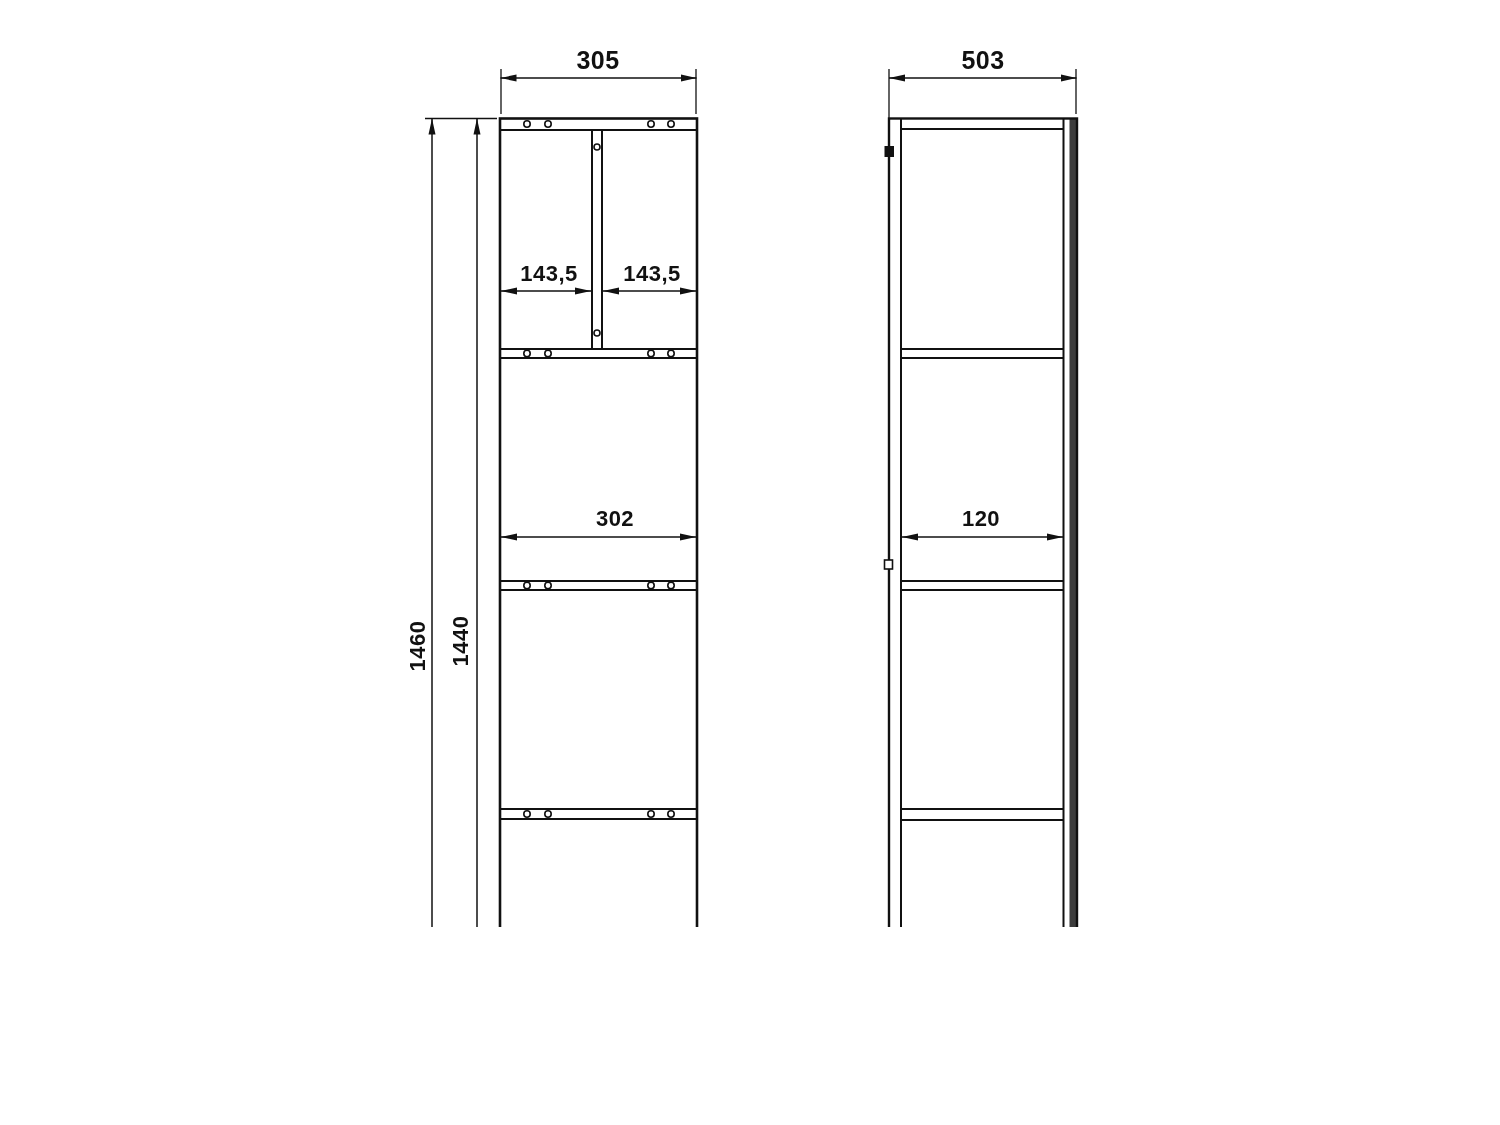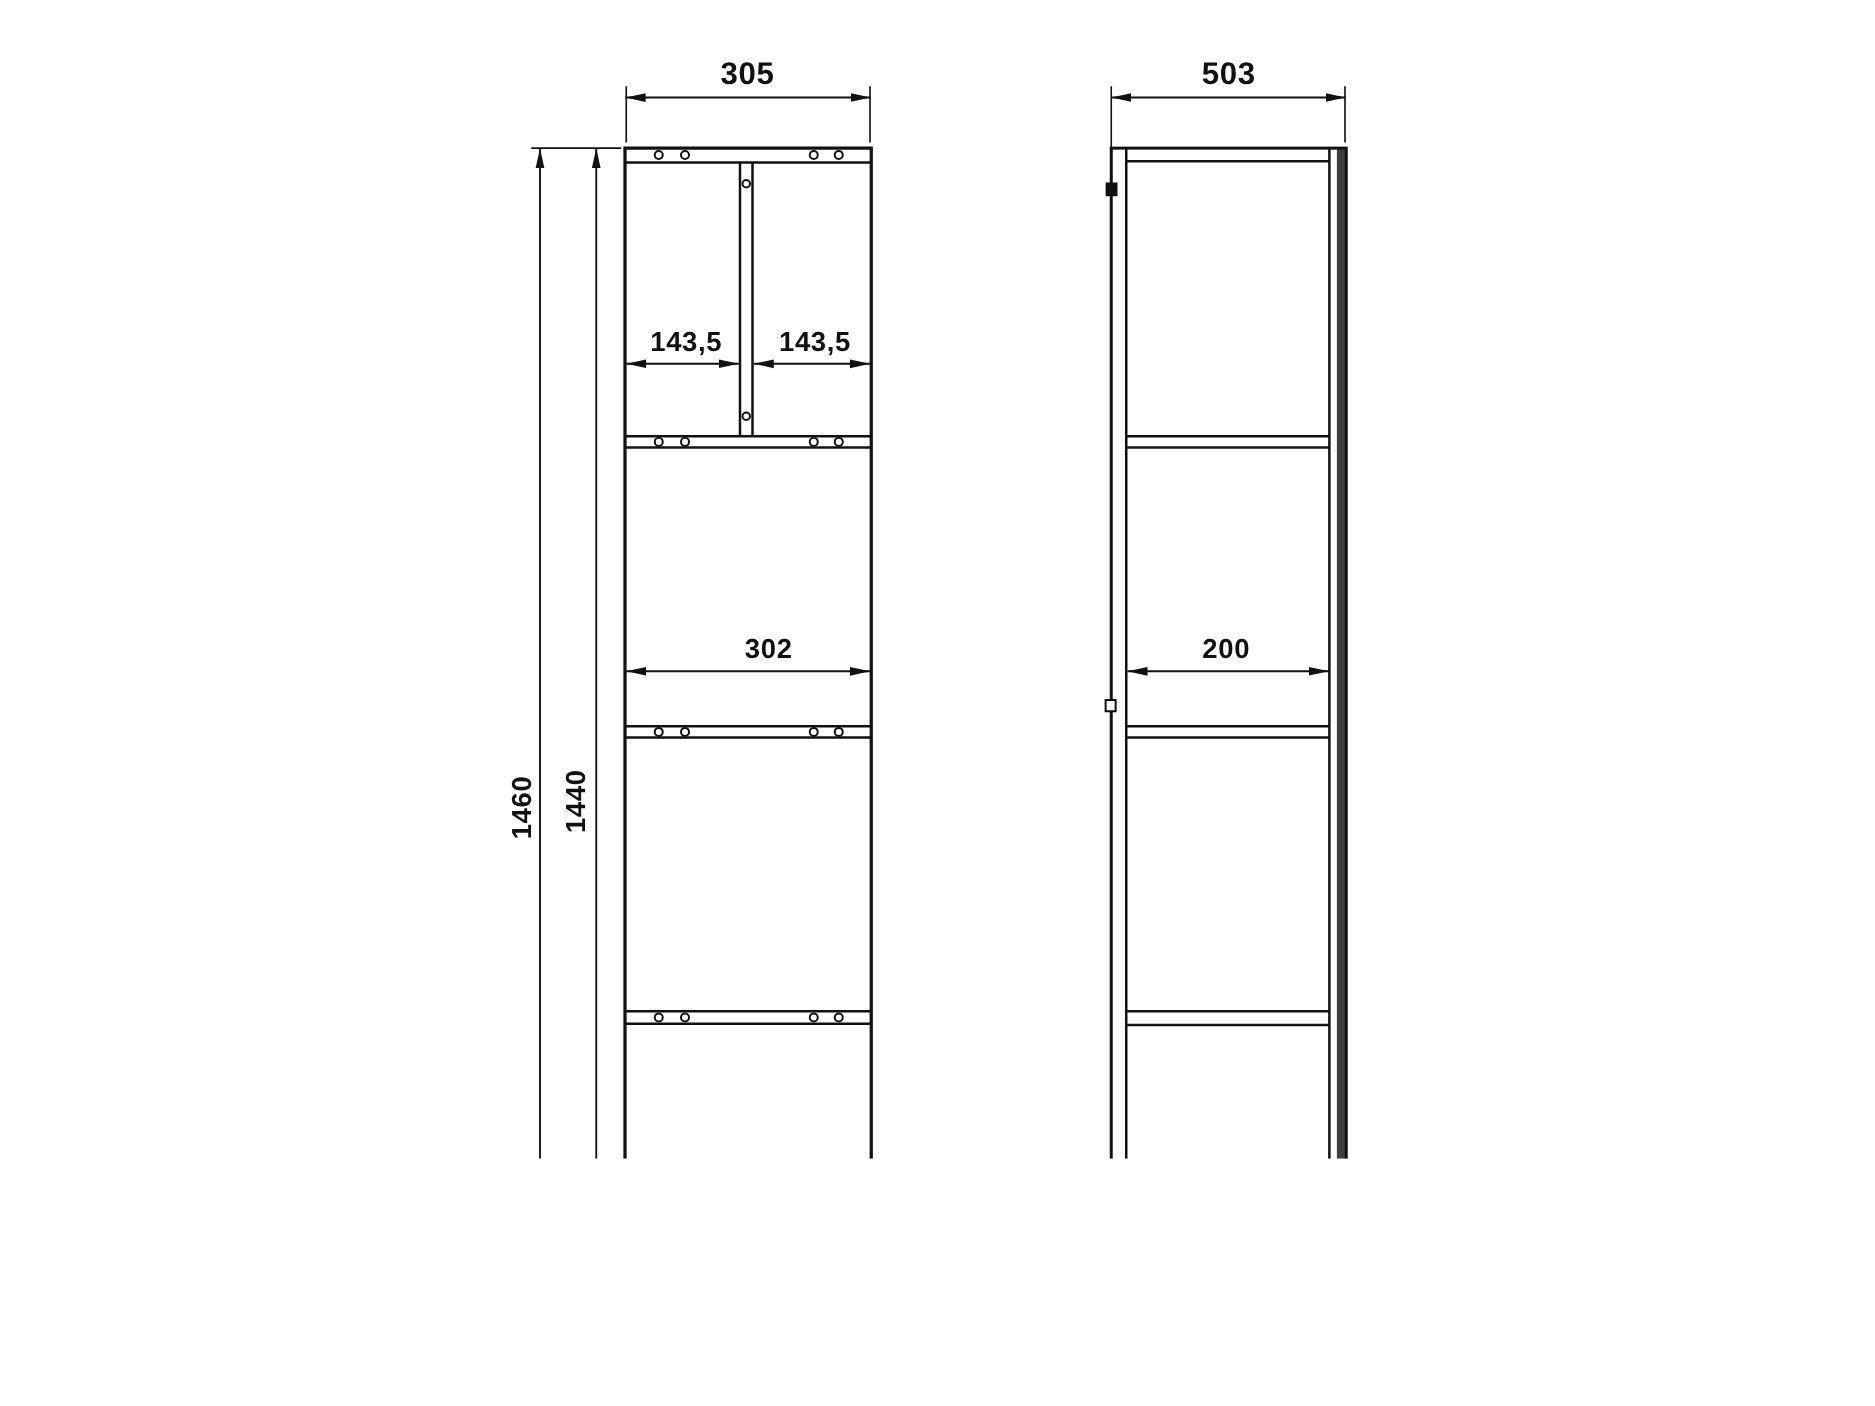--- a/index.html
+++ b/index.html
@@ -147,14 +147,14 @@
   <div class="dim-label vertical" style="left:418px; top:646px;">1460</div>
 
   <div class="dim-label vertical" style="left:461px; top:641px;">1440</div>
 
   <div class="dim-label" style="left:549px; top:274px;">143,5</div>
 
   <div class="dim-label" style="left:652px; top:274px;">143,5</div>
 
   <div class="dim-label" style="left:591px; top:519px;margin-left:24px;">302</div>
 
-  <div class="dim-label" style="left:981px; top:519px;">200</div>
+  <div class="dim-label" style="left:981px; top:519px;">120</div>
 </div>
 
 </body></html>

